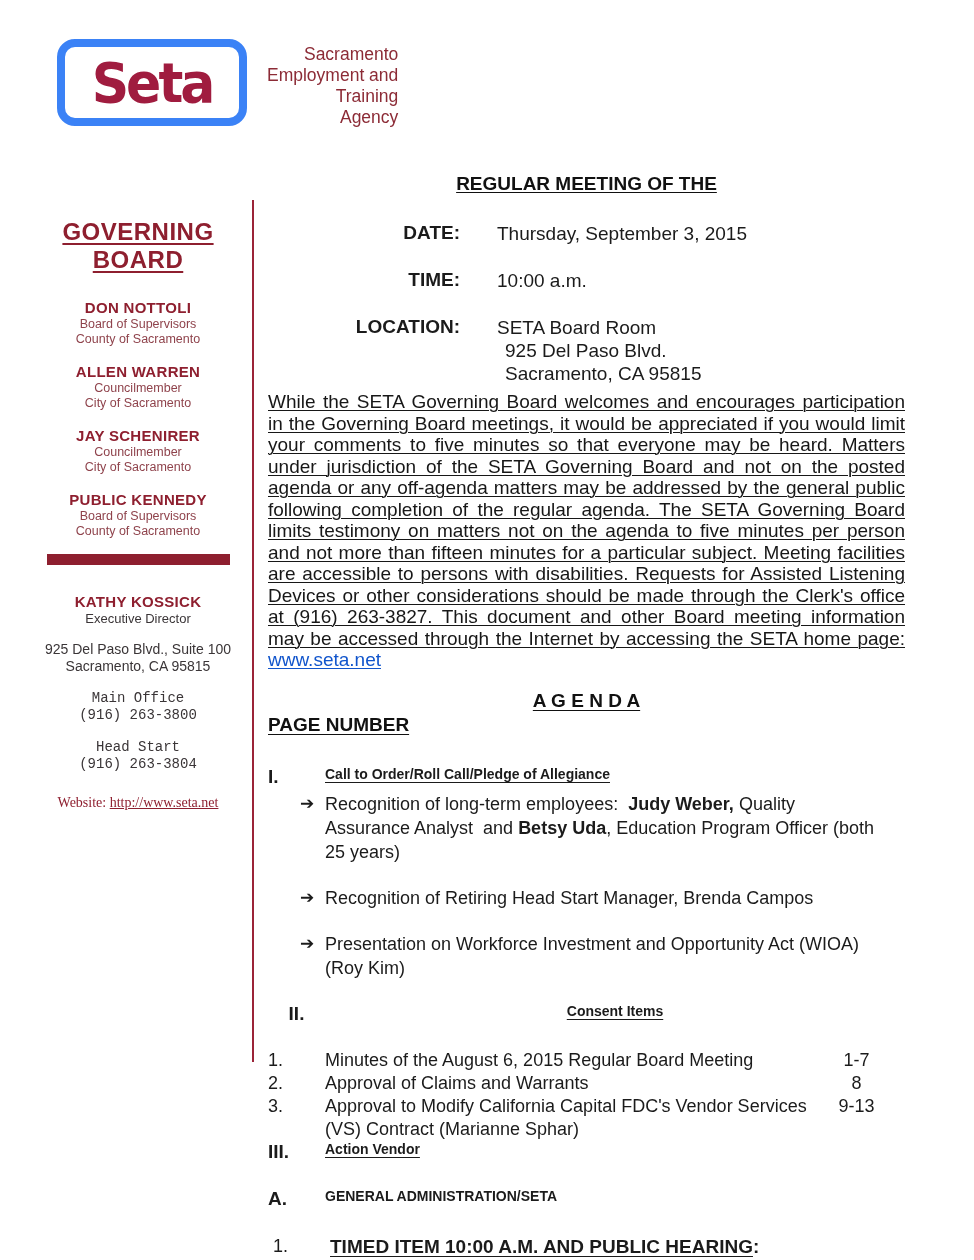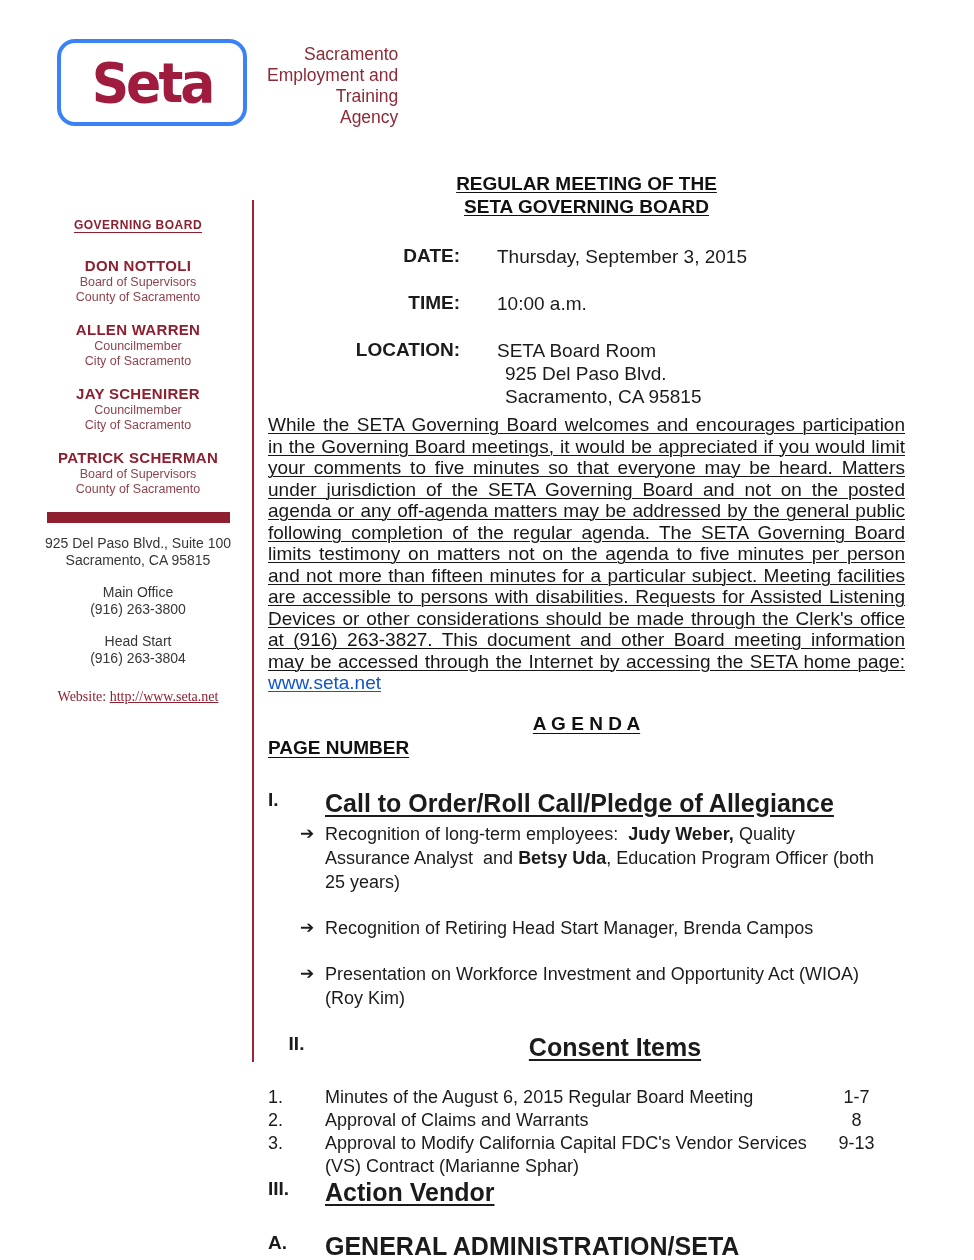--- a/index.html
+++ b/index.html
@@ -4,49 +4,49 @@
 <style>
   html,body{margin:0;padding:0;background:#f3f3f3;}
   .page{
     position:relative;width:974px;height:1260px;background:#ffffff;
     font-family:"Liberation Sans", sans-serif;color:#1b1b1b;overflow:hidden;
     margin:0 auto;
   }
   
   .logo-box{
     position:absolute;left:57px;top:39px;width:190px;height:87px;
-    border:4px solid #3b82f6;border-radius:18px;box-sizing:border-box;
+    border:8px solid #3b82f6;border-radius:18px;box-sizing:border-box;
     display:flex;align-items:center;justify-content:center;
   }
   .logo-text{
     font-family:"DejaVu Sans", sans-serif;font-weight:800;font-size:52px;
     color:#A01C3F;letter-spacing:-3px;line-height:1;transform:scaleY(1.05);
   }
   .tagline{
     position:absolute;left:267px;top:44px;
     color:#8C2B36;font-size:17.5px;line-height:21px;font-weight:500;text-align:right;
   }
   
   .sidebar{
     position:absolute;left:27px;top:218px;width:222px;text-align:center;
   }
   .sb-heading{
-    color:#8E1F2F;font-weight:bold;font-size:12px;letter-spacing:.5px;
+    color:#8E1F2F;font-weight:bold;font-size:24px;letter-spacing:.5px;
     text-decoration:underline;text-underline-offset:3px;margin-bottom:24px;
   }
   .member{margin-bottom:15px;}
   .member.tight{margin-bottom:12px;}
   .m-name{color:#8E1F2F;font-weight:bold;font-size:15px;line-height:19px;letter-spacing:.3px;}
   .m-title{color:#8F434C;font-size:12.5px;line-height:15px;}
   .thick-bar{
     margin:12px auto 0 auto;width:183px;height:11px;background:#8E1F2F;
   }
   .director{margin-top:27px;}
   .addr{margin-top:12px;color:#3a3537;font-size:14px;line-height:17px;}
-  .contact{margin-top:15px;color:#3a3537;font-size:14px;line-height:17px;}
+  .contact{margin-top:15px;color:#3a3537;font-size:14px;line-height:17px;font-family:Liberation Mono, monospace;}
   .website{
     margin-top:22px;font-family:"Liberation Serif", serif;font-size:14px;color:#8E1F2F;
   }
   .website a,.weblink{
     color:#8E1F2F;text-decoration:underline;cursor:pointer;
   }
   
   .vline{position:absolute;left:252px;top:200px;width:2px;height:862px;background:#9B2438;}
   
   .main{position:absolute;left:268px;top:172px;width:637px;}
@@ -67,21 +67,21 @@
   .agenda-head{
     margin-top:19px;text-align:center;font-weight:bold;font-size:19px;color:#111;
   }
   .agenda-head span{text-decoration:underline;text-underline-offset:3px;}
   .page-num-head{
     margin-top:2px;font-weight:bold;font-size:19px;color:#111;
   }
   .page-num-head span{text-decoration:underline;text-underline-offset:3px;}
   .sec-row{display:grid;grid-template-columns:57px 1fr;}
   .sec-numeral{font-weight:bold;font-size:19px;}
-  .sec-title{font-weight:bold;font-size:25px;text-decoration:underline;text-underline-offset:3px;}
+  .sec-title{font-weight:bold;font-size:14px;text-decoration:underline;text-underline-offset:3px;}
   .sec-title.nound{text-decoration:none;}
   .sec1{margin-top:30px;}
   .bullet{display:grid;grid-template-columns:25px 1fr;margin-left:32px;margin-top:4px;width:580px;}
   .bullet .arrow{font-size:17px;line-height:24px;}
   .bullet .btext{font-size:18px;line-height:24px;white-space:pre-wrap;}
   .bullet.gap{margin-top:22px;}
   .b{font-weight:bold;}
   .sec2{margin-top:23px;text-align:center;}
   .consent{margin-top:24px;}
   .c-item{display:grid;grid-template-columns:57px 483px 97px;font-size:18px;line-height:23px;}
@@ -121,27 +121,31 @@
       <div class="m-name">ALLEN WARREN</div>
       <div class="m-title">Councilmember</div>
       <div class="m-title">City of Sacramento</div>
     </div>
     <div class="member">
       <div class="m-name">JAY SCHENIRER</div>
       <div class="m-title">Councilmember</div>
       <div class="m-title">City of Sacramento</div>
     </div>
     <div class="member">
-      <div class="m-name">PATRICK SCHERMAN</div>
+      <div class="m-name">PUBLIC KENNEDY</div>
       <div class="m-title">Board of Supervisors</div>
       <div class="m-title">County of Sacramento</div>
     </div>
 
     <div class="thick-bar"></div>
 
+    <div class="member director">
+      <div class="m-name">KATHY KOSSICK</div>
+      <div class="m-title" style="color:#3a3537;font-size:13px;">Executive Director</div>
+    </div>
 
     <div class="addr">
       <div>925 Del Paso Blvd., Suite 100</div>
       <div>Sacramento, CA 95815</div>
     </div>
 
     <div class="contact">
       <div>Main Office</div>
       <div>(916) 263-3800</div>
     </div>
@@ -152,21 +156,20 @@
 
     <div class="website"><span>Website: </span><span class="weblink">http://www.seta.net</span></div>
   </aside>
 
   <div class="vline"></div>
 
   <main class="main">
 
     <div class="doc-title">
       <span>REGULAR MEETING OF THE</span><br>
-      <span>SETA GOVERNING BOARD</span>
     </div>
 
     <div class="meta">
       <div class="meta-row">
         <div class="meta-label"><b>DATE</b><span>:</span></div>
         <div class="meta-value">Thursday, September 3, 2015</div>
       </div>
       <div class="meta-row">
         <div class="meta-label"><b>TIME</b><span>:</span></div>
         <div class="meta-value">10:00 a.m.</div>

